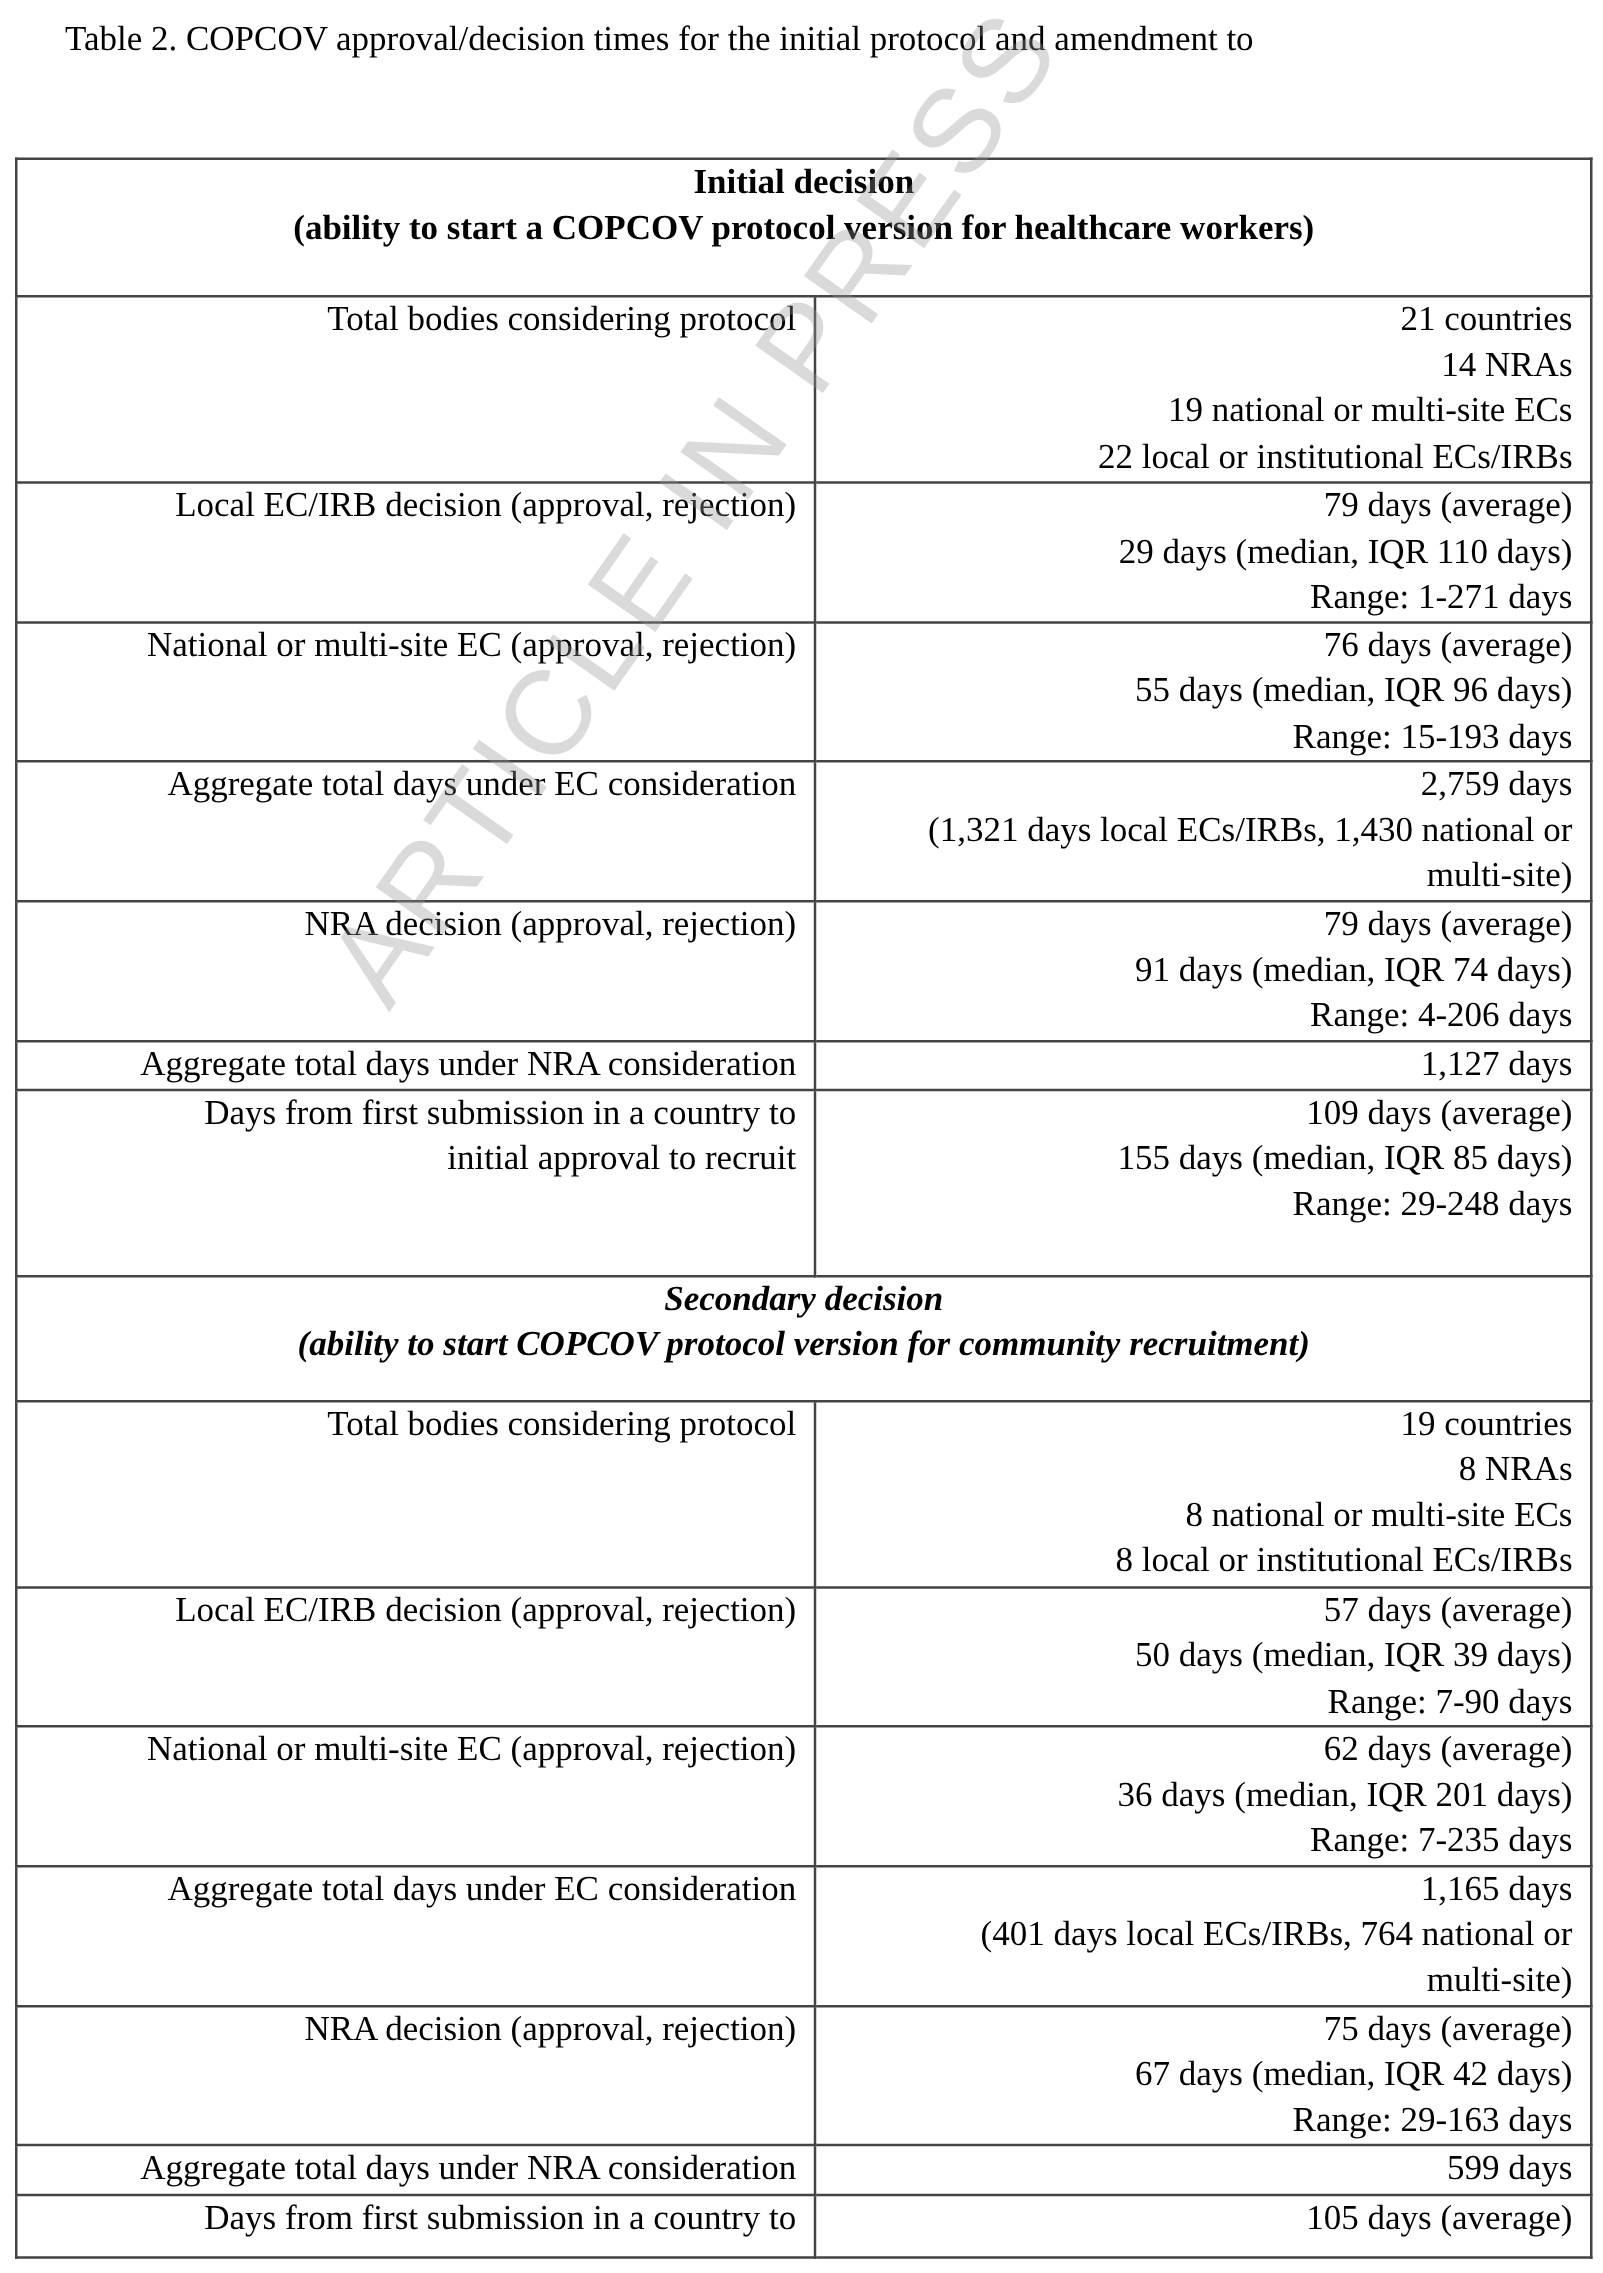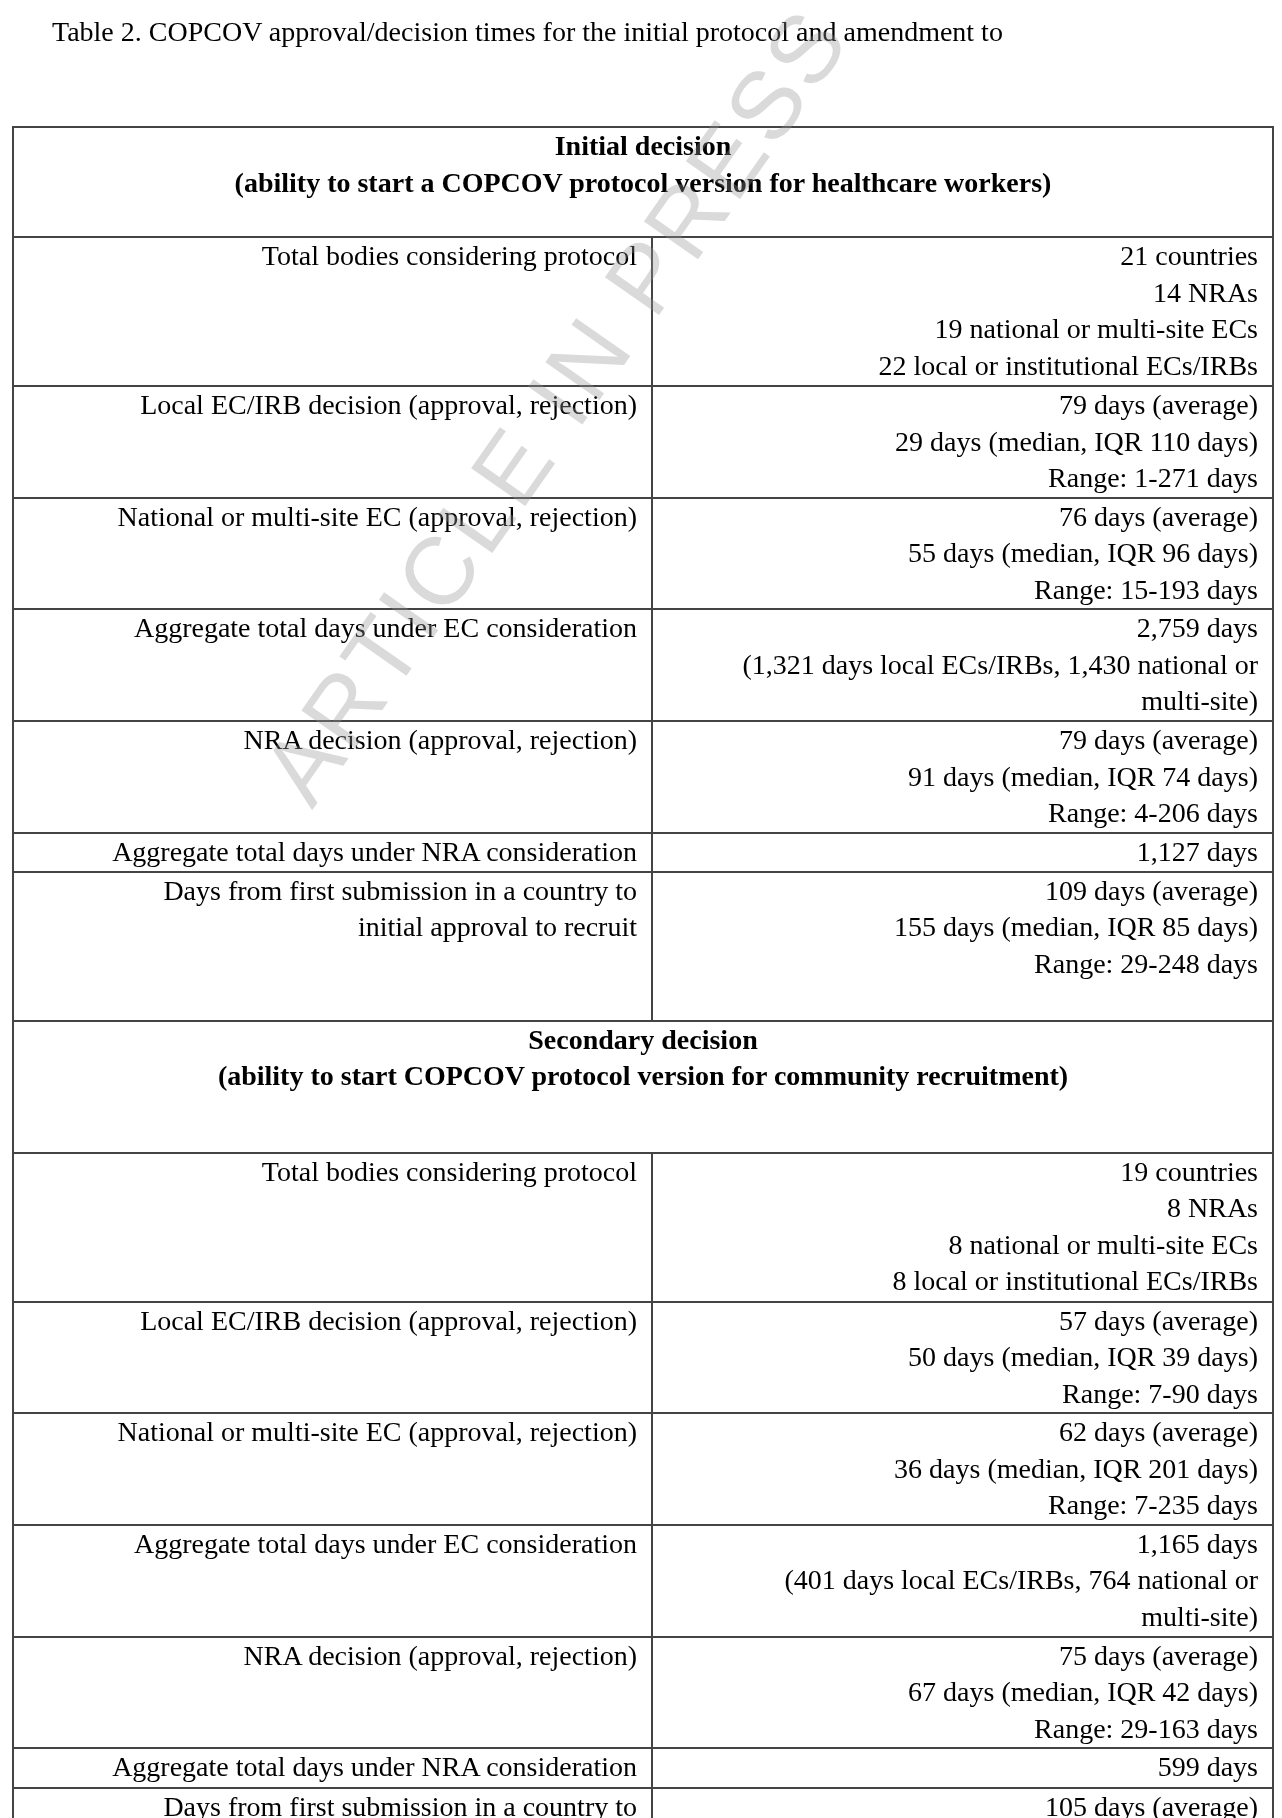--- a/index.html
+++ b/index.html
@@ -108,21 +108,21 @@
         <span class="line" style="display:block">Days from first submission in a country to</span>
         <span class="line" style="display:block">initial approval to recruit</span>
       </td>
       <td class="v">
         <span class="line">109 days (average)</span>
         <span class="line">155 days (median, IQR 85 days)</span>
         <span class="line">Range: 29-248 days</span>
       </td>
     </tr>
 
-    <tr class="sec" style="height:132px;">
+    <tr class="sec" style="height:100px;font-style:italic;">
       <td colspan="2">
         <span class="line">Secondary decision</span>
         <span class="line">(ability to start COPCOV protocol version for community recruitment)</span>
       </td>
     </tr>
     <tr style="height:149px;">
       <td>Total bodies considering protocol</td>
       <td class="v">
         <span class="line">19 countries</span>
         <span class="line">8 NRAs</span>

